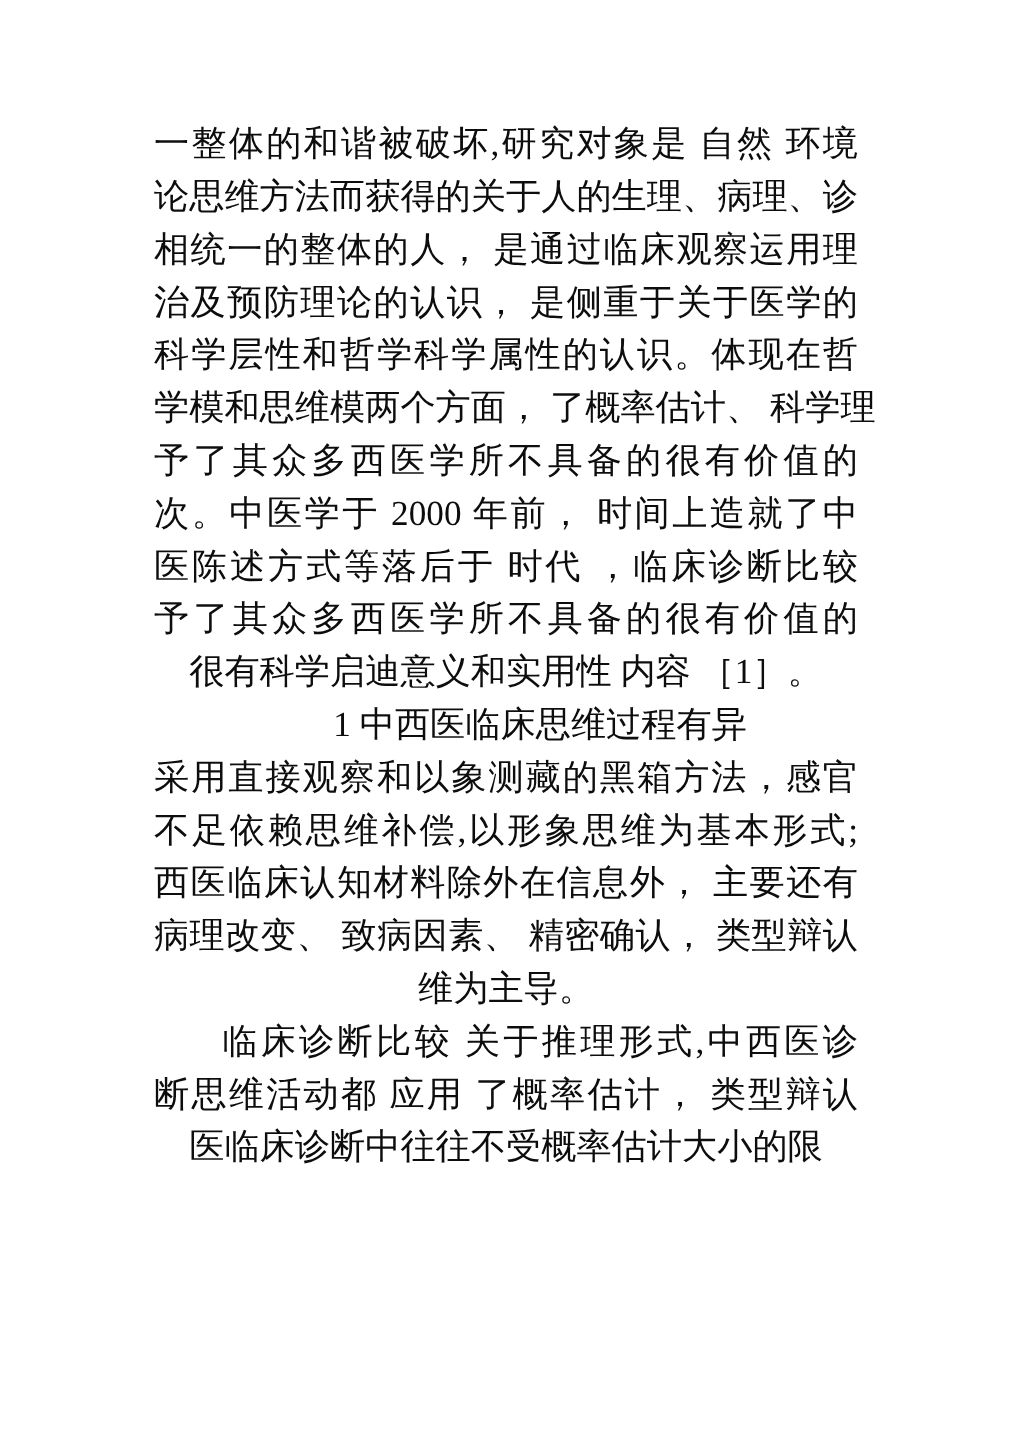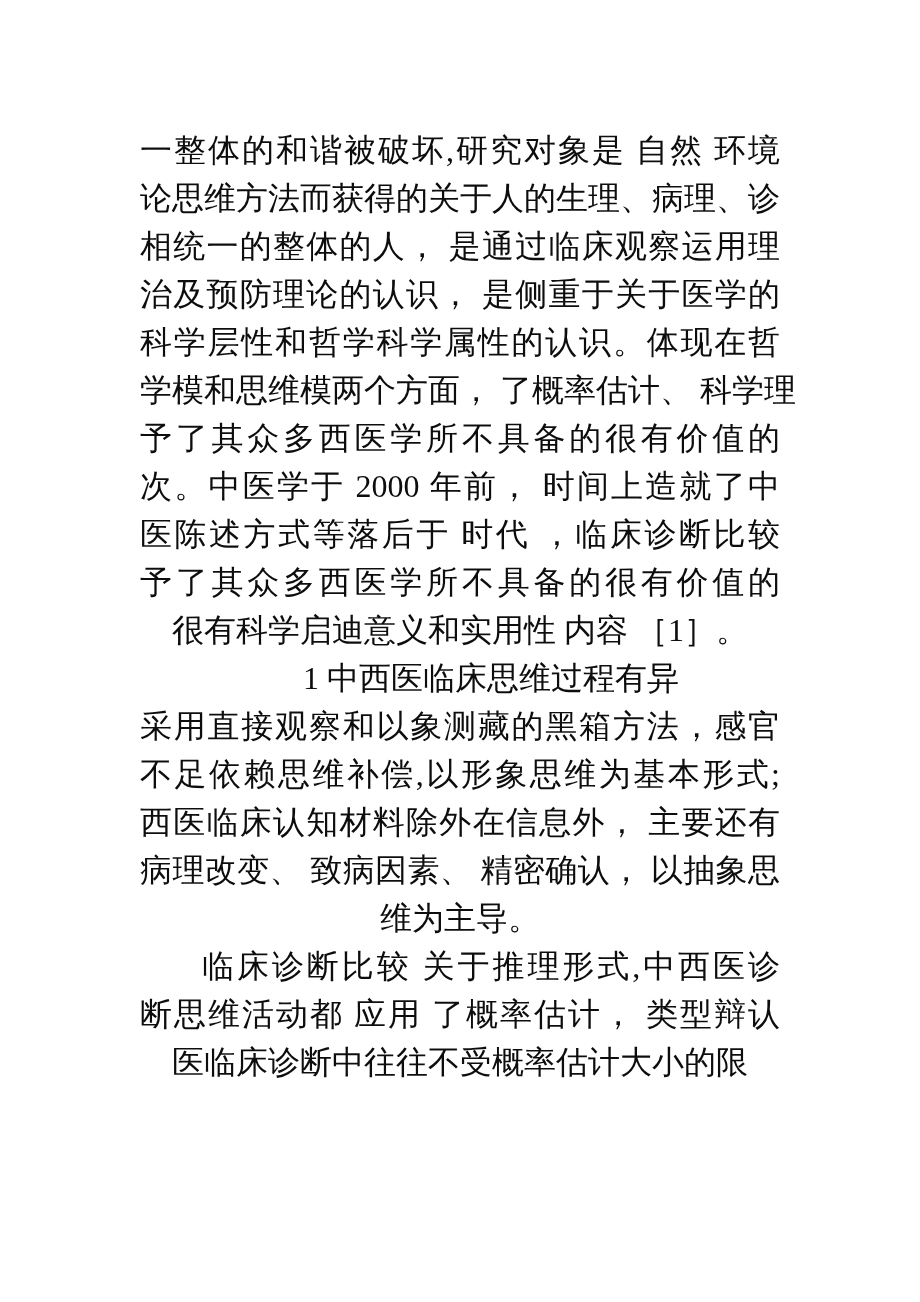--- a/index.html
+++ b/index.html
@@ -33,21 +33,20 @@
     user-select:none;
   }
   .content{
     position:absolute;
     left:140px;top:106px;
     width:640px;
     z-index:1;
     color:var(--text-color);
     font-size:32px;
     line-height:48px;
-    margin-top:20px;
   }
   .tline{
     height:48px;
     white-space:nowrap;
     text-align:center;
   }
   .tline.just{
     text-align:justify;
     text-align-last:justify;
     -moz-text-align-last:justify;
@@ -71,19 +70,19 @@
       <div class="tline just">学模和思维模两个方面， 了概率估计、 科学理</div>
       <div class="tline just">予了其众多西医学所不具备的很有价值的</div>
       <div class="tline just">次。中医学于 2000 年前， 时间上造就了中</div>
       <div class="tline just">医陈述方式等落后于 时代 ，临床诊断比较</div>
       <div class="tline just">予了其众多西医学所不具备的很有价值的</div>
       <div class="tline">很有科学启迪意义和实用性 内容 ［1］。</div>
       <div class="tline ind">1 中西医临床思维过程有异</div>
       <div class="tline just">采用直接观察和以象测藏的黑箱方法，感官</div>
       <div class="tline just">不足依赖思维补偿,以形象思维为基本形式;</div>
       <div class="tline just">西医临床认知材料除外在信息外， 主要还有</div>
-      <div class="tline just">病理改变、 致病因素、 精密确认， 以抽象思</div>
+      <div class="tline just">病理改变、 致病因素、 精密确认， 类型辩认</div>
       <div class="tline">维为主导。</div>
       <div class="tline just ind">临床诊断比较 关于推理形式,中西医诊</div>
       <div class="tline just">断思维活动都 应用 了概率估计， 类型辩认</div>
       <div class="tline">医临床诊断中往往不受概率估计大小的限</div>
     </div>
 </div>
 
 </body></html>

